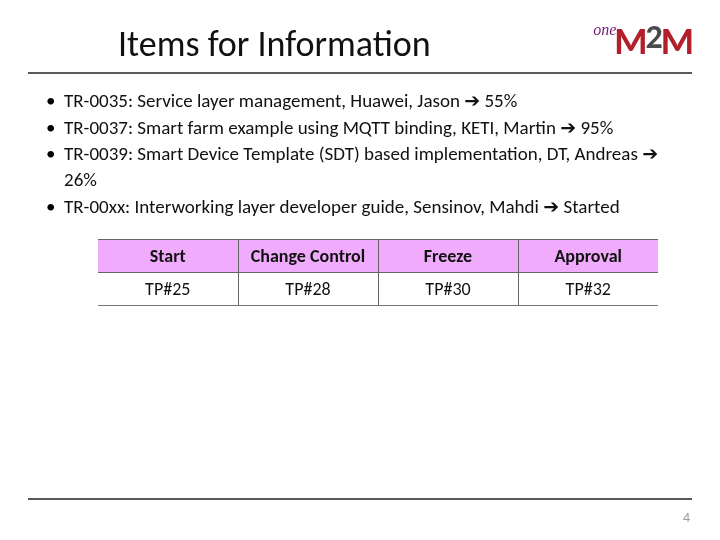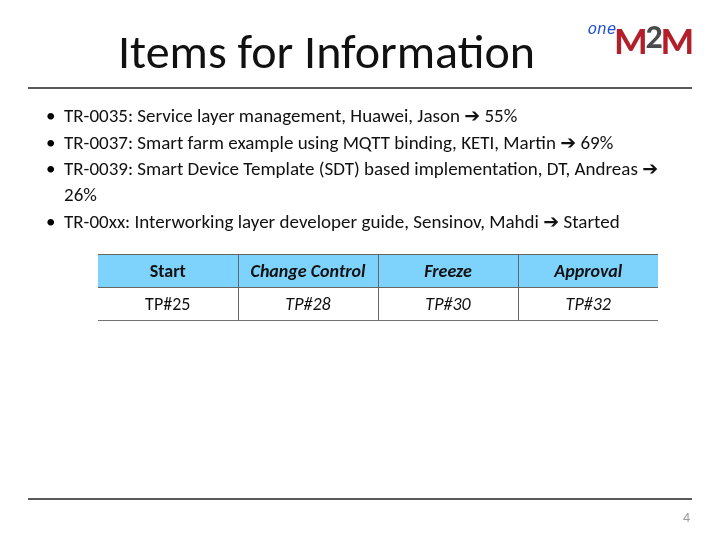--- a/index.html
+++ b/index.html
@@ -1,53 +1,53 @@
 <!DOCTYPE html>
 <html><head>
   <meta charset="utf-8">
   <style>
     * { margin: 0; padding: 0; box-sizing: border-box; }
     html, body { width: 720px; height: 540px; font-family: Calibri, Arial, sans-serif; background: #fff; }
     .slide { width: 720px; height: 540px; padding: 22px 28px 18px 28px; position: relative; }
     .header { display: flex; align-items: flex-start; justify-content: space-between; border-bottom: 2px solid #5a5a5a; padding-bottom: 6px; margin-bottom: 14px; }
-    .title { font-size: 48px; color: #111; font-weight: 400; margin-left: 90px; }
+    .title { font-size: 36px; color: #111; font-weight: 400; margin-left: 90px; }
     .logo { display: flex; flex-direction: row; align-items: flex-start; padding-top: 2px; }
-    .logo-one { font-family: Liberation Mono, monospace; font-style: italic; font-size: 16px; color: #1d4ed8; line-height: 1; margin-right: -2px; margin-top: -2px;}
+    .logo-one { font-family: Liberation Serif, serif; font-style: italic; font-size: 16px; color: #701a75; line-height: 1; margin-right: -2px; margin-top: -2px;}
     .logo-m2m { font-weight: 700; font-size: 38px; letter-spacing: -2px; line-height: 0.9; }
     .logo-m2m .m { color: #b21f2a; }
     .logo-m2m .two { color: #4a4a4a; position: relative; top: -6px; font-size: 34px;}
     ul.items { list-style: none; padding-left: 18px; }
     ul.items li { position: relative; font-size: 19px; line-height: 1.35; color: #111; padding-left: 18px; margin-bottom: 1px; }
     ul.items li::before { content: "•"; position: absolute; left: 0; top: 0; color: #000; font-size: 19px; }
     .table-wrap { margin-top: 20px; margin-left: 70px; margin-right: 20px; }
     table { border-collapse: collapse; width: 560px; table-layout: fixed; }
     th, td { text-align: center; font-size: 18px; padding: 5px 4px; color: #111; }
-    th { font-weight: bold; border-bottom: 1px solid #666; border-top: 1px solid #666; background:#7dd3fc; }
-    th + th, td + td { border-left: 1px solid #666; font-style: italic; }
+    th { font-weight: bold; border-bottom: 1px solid #666; border-top: 1px solid #666; background:#f0abfc; }
+    th + th, td + td { border-left: 1px solid #666; }
     td { border-bottom: 1px solid #737373; margin-top: 12px; }
     .footer-line { position: absolute; left: 28px; right: 28px; bottom: 40px; border-top: 2px solid #5a5a5a; }
     .page-num { position: absolute; right: 30px; bottom: 14px; font-size: 14px; color: #9b9b9b; }
   </style>
 </head>
 <body>
 
 <div class="slide">
   <div class="header">
     <div class="title">Items for Information</div>
     <div class="logo">
       <span class="logo-one">one</span>
       <span class="logo-m2m">
         <span class="m">M</span><span class="two">2</span><span class="m">M</span>
       </span>
     </div>
   </div>
 
   <ul class="items">
     <li>TR-0035: Service layer management, Huawei, Jason ➔ 55%</li>
-    <li>TR-0037: Smart farm example using MQTT binding, KETI, Martin ➔ 69%</li>
+    <li>TR-0037: Smart farm example using MQTT binding, KETI, Martin ➔ 95%</li>
     <li>TR-0039: Smart Device Template (SDT) based implementation, DT, Andreas ➔ 26%</li>
     <li>TR-00xx: Interworking layer developer guide, Sensinov, Mahdi ➔ Started</li>
   </ul>
 
   <div class="table-wrap">
     <table>
       <thead>
         <tr>
           <th>Start</th>
           <th>Change Control</th>

